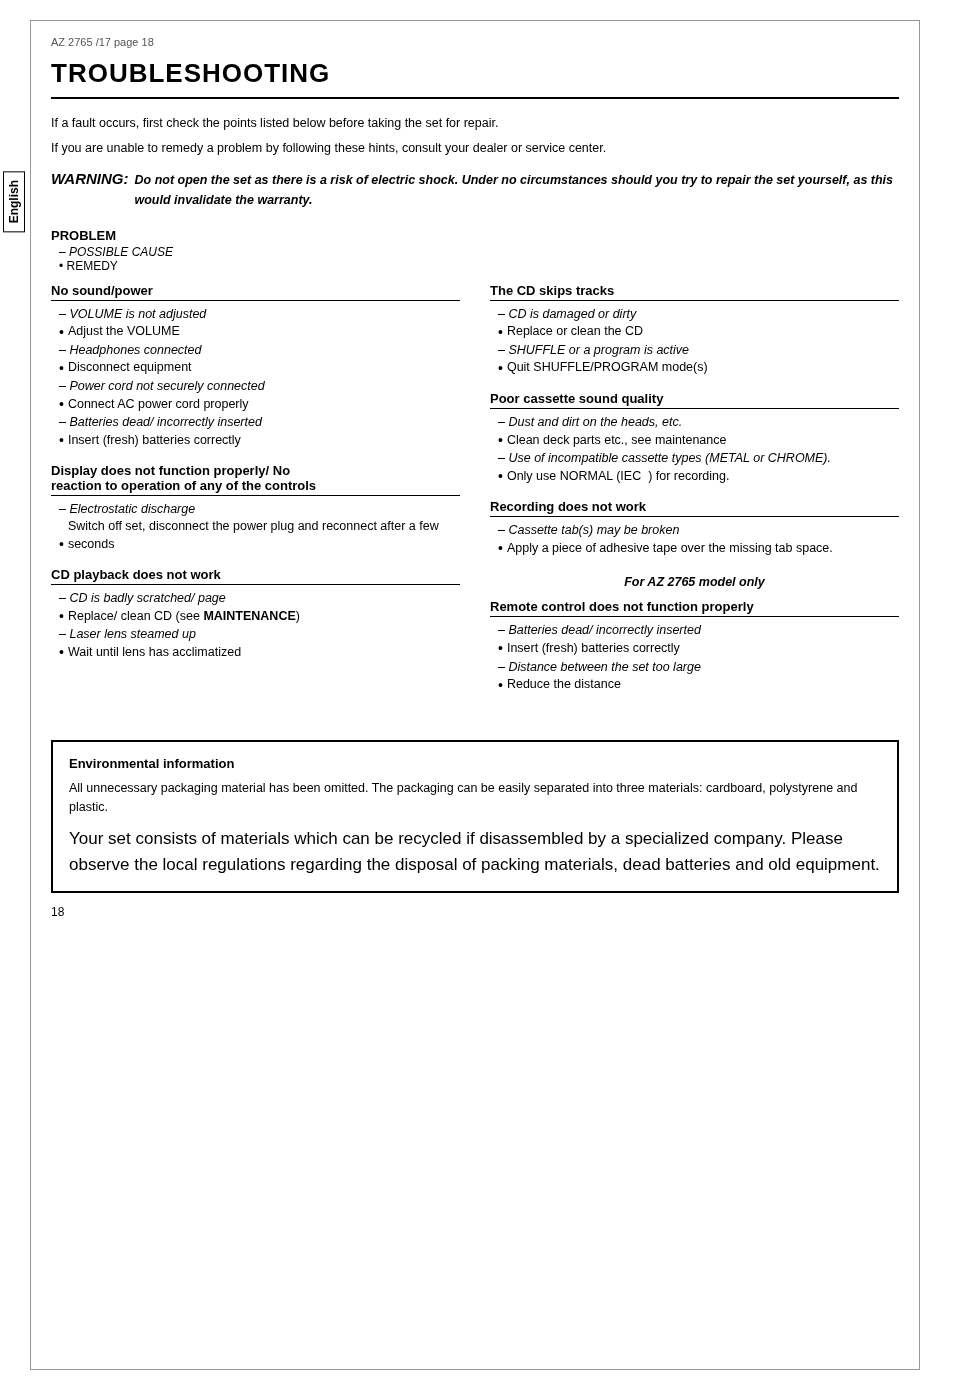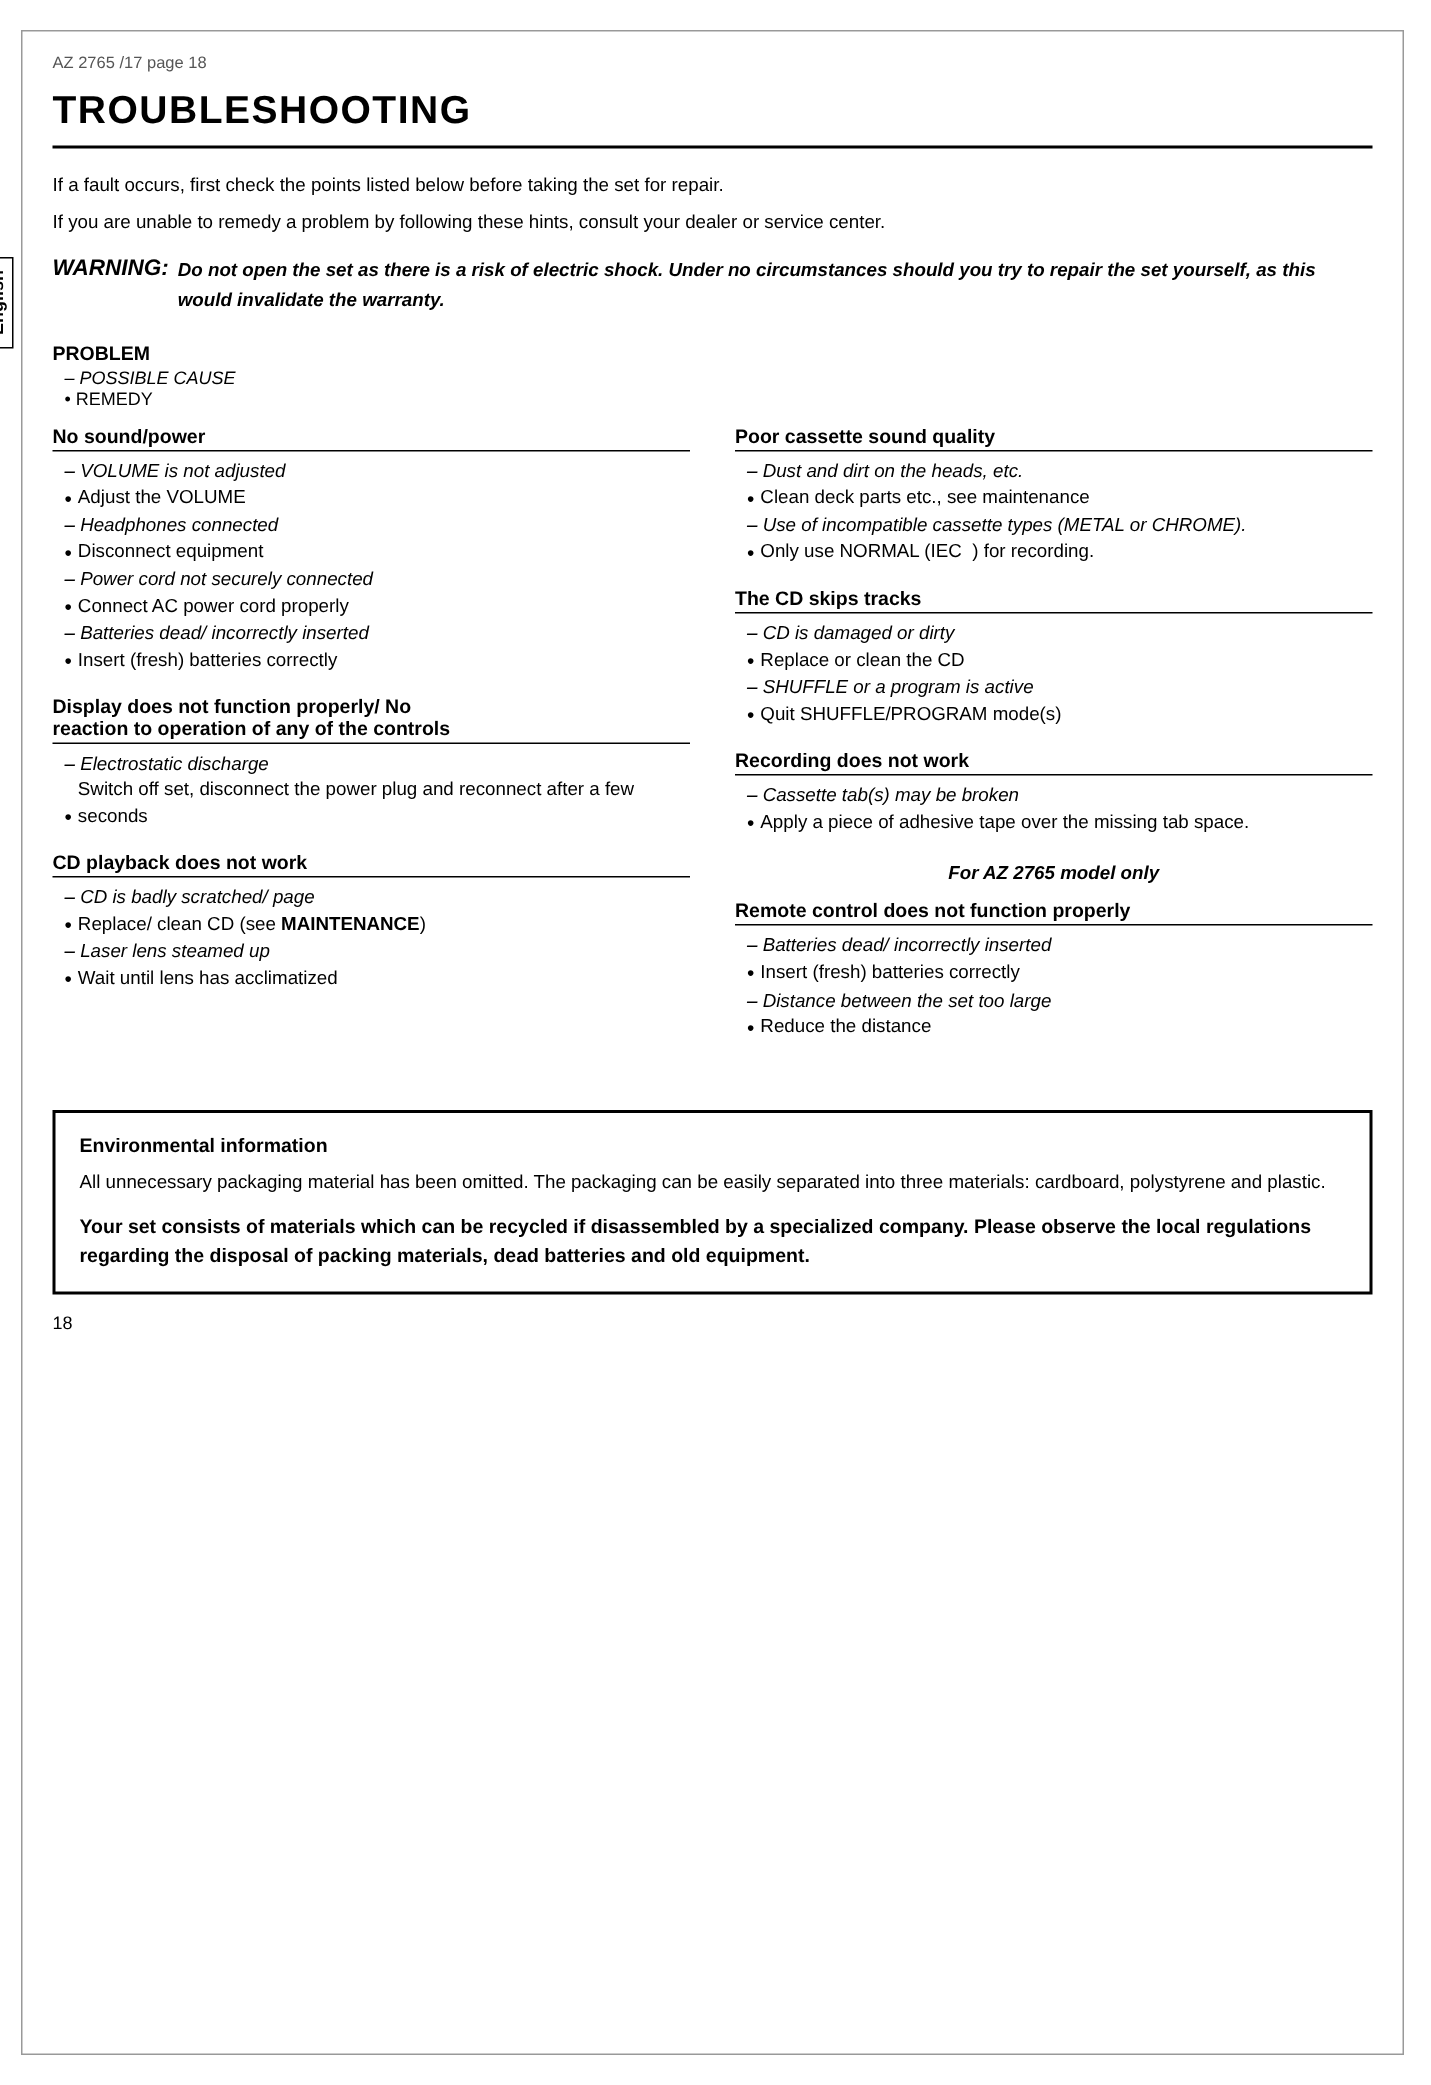--- a/index.html
+++ b/index.html
@@ -7,21 +7,21 @@
       font-family: Arial, Helvetica, sans-serif;
       font-size: 13px;
       background: #fff;
       color: #000;
       width: 954px;
       min-height: 1390px;
     }
     .page-wrapper {
       width: 950px;
       min-height: 1390px;
-      padding: 20px 14px;
+      padding: 20px 30px;
       position: relative;
     }
     .page-border {
       border: 1px solid #999;
       padding: 15px 20px;
       min-height: 1350px;
       position: relative;
     }
     .page-header {
       font-size: 11px;
@@ -149,22 +149,22 @@
       font-weight: bold;
       font-size: 13px;
       margin-bottom: 8px;
     }
     .env-text {
       font-size: 12.5px;
       line-height: 1.5;
       margin-bottom: 10px;
     }
     .env-bold-text {
-      font-weight: bold;
-      font-size: 13px;
+      font-weight: normal;
+      font-size: 17px;
       line-height: 1.5;
     }
     .page-number {
       font-size: 12px;
       margin-top: 12px;
     }
     .cause-dash::before {
       content: "– ";
     }
   </style>
@@ -240,40 +240,40 @@
           <div class="remedy">
               <span class="remedy-text">Wait until lens has acclimatized</span>
             </div>
         </div>
 
       </div>
 
       <div class="col-right">
 
         <div class="problem-section">
+          <div class="section-title">The CD skips tracks</div>
+          <div class="cause-dash cause">CD is damaged or dirty</div>
+          <div class="remedy">
+              <span class="remedy-text">Replace or clean the CD</span>
+            </div>
+          <div class="cause-dash cause">SHUFFLE or a program is active</div>
+          <div class="remedy">
+              <span class="remedy-text">Quit SHUFFLE/PROGRAM mode(s)</span>
+            </div>
+        </div>
+
+        <div class="problem-section">
           <div class="section-title">Poor cassette sound quality</div>
           <div class="cause-dash cause">Dust and dirt on the heads, etc.</div>
           <div class="remedy">
               <span class="remedy-text">Clean deck parts etc., see maintenance</span>
             </div>
           <div class="cause-dash cause">Use of incompatible cassette types (METAL or CHROME).</div>
           <div class="remedy">
               <span class="remedy-text">Only use NORMAL (IEC &nbsp;) for recording.</span>
-            </div>
-        </div>
-
-        <div class="problem-section">
-          <div class="section-title">The CD skips tracks</div>
-          <div class="cause-dash cause">CD is damaged or dirty</div>
-          <div class="remedy">
-              <span class="remedy-text">Replace or clean the CD</span>
-            </div>
-          <div class="cause-dash cause">SHUFFLE or a program is active</div>
-          <div class="remedy">
-              <span class="remedy-text">Quit SHUFFLE/PROGRAM mode(s)</span>
             </div>
         </div>
 
         <div class="problem-section">
           <div class="section-title">Recording does not work</div>
           <div class="cause-dash cause">Cassette tab(s) may be broken</div>
           <div class="remedy">
               <span class="remedy-text">Apply a piece of adhesive tape over the missing tab space.</span>
             </div>
         </div>

